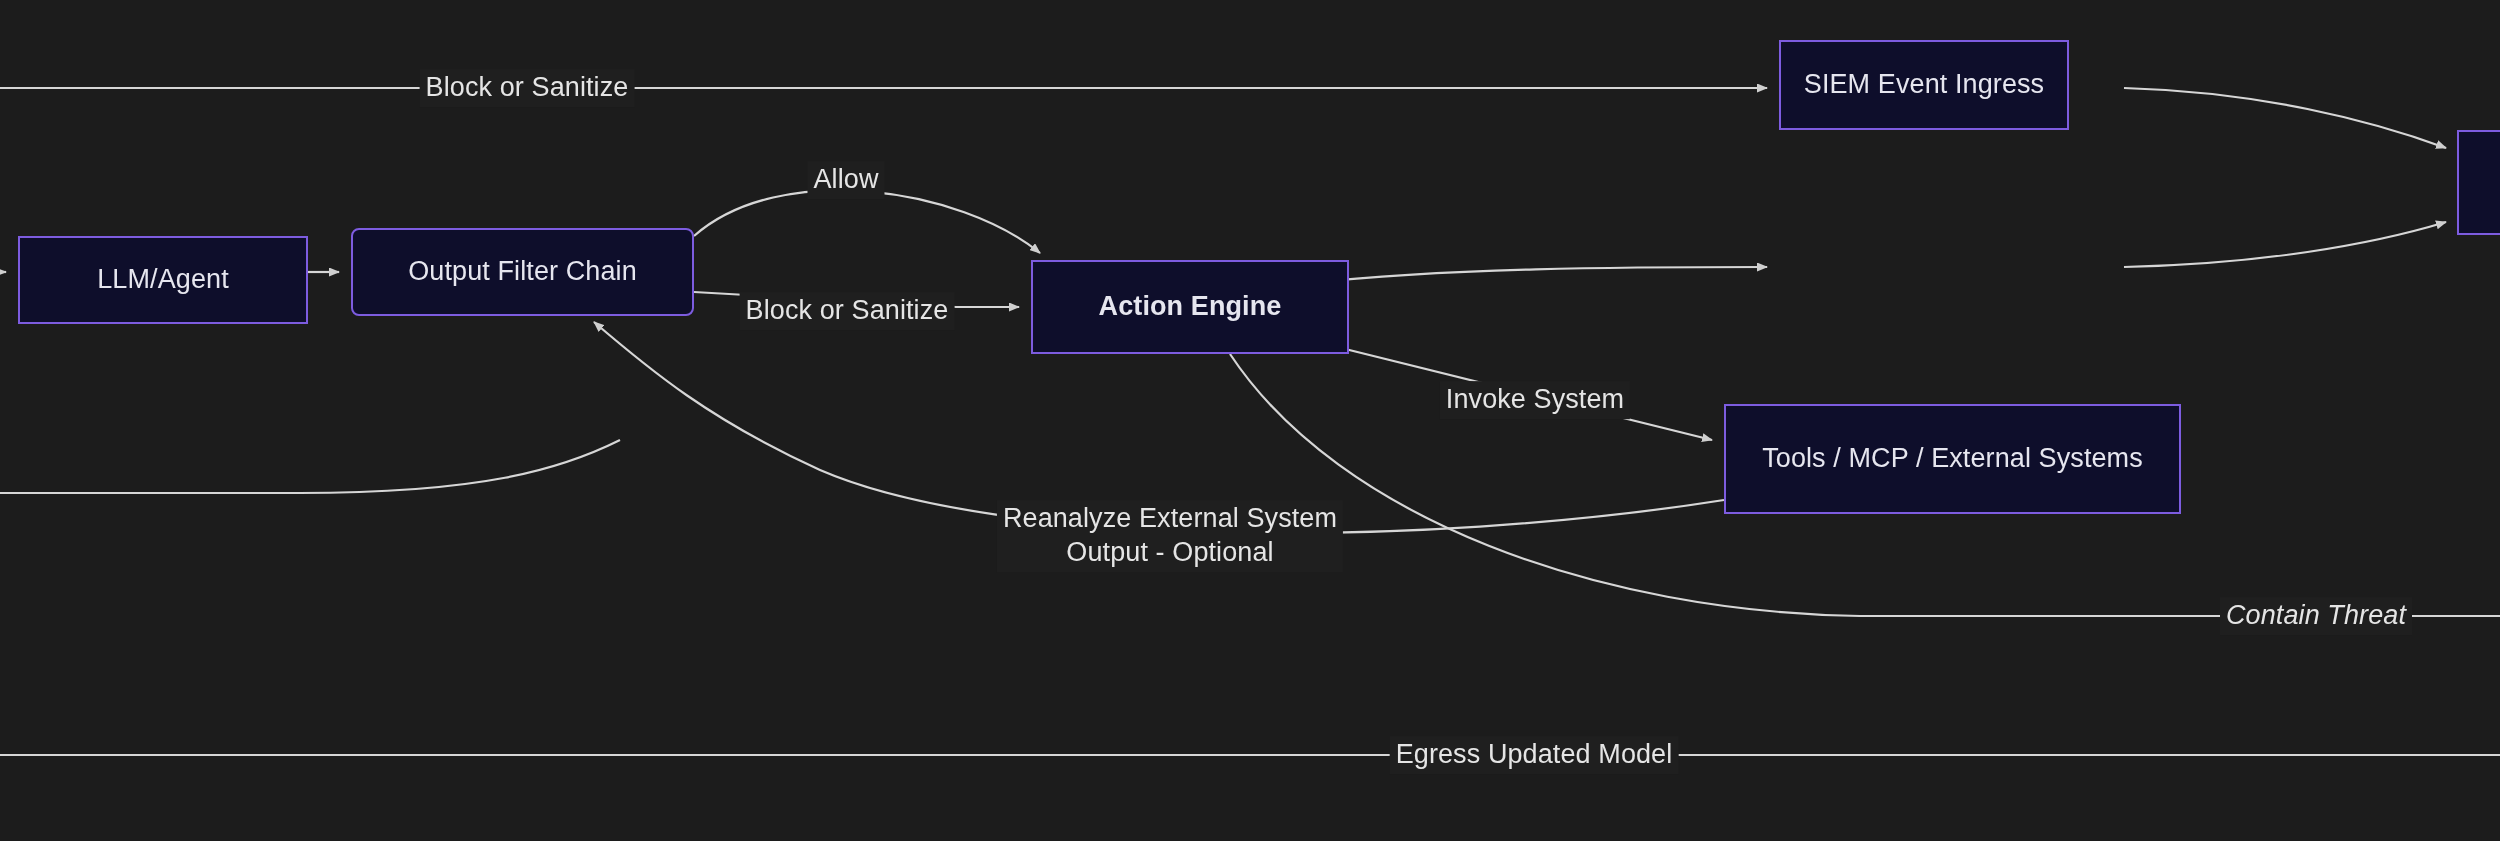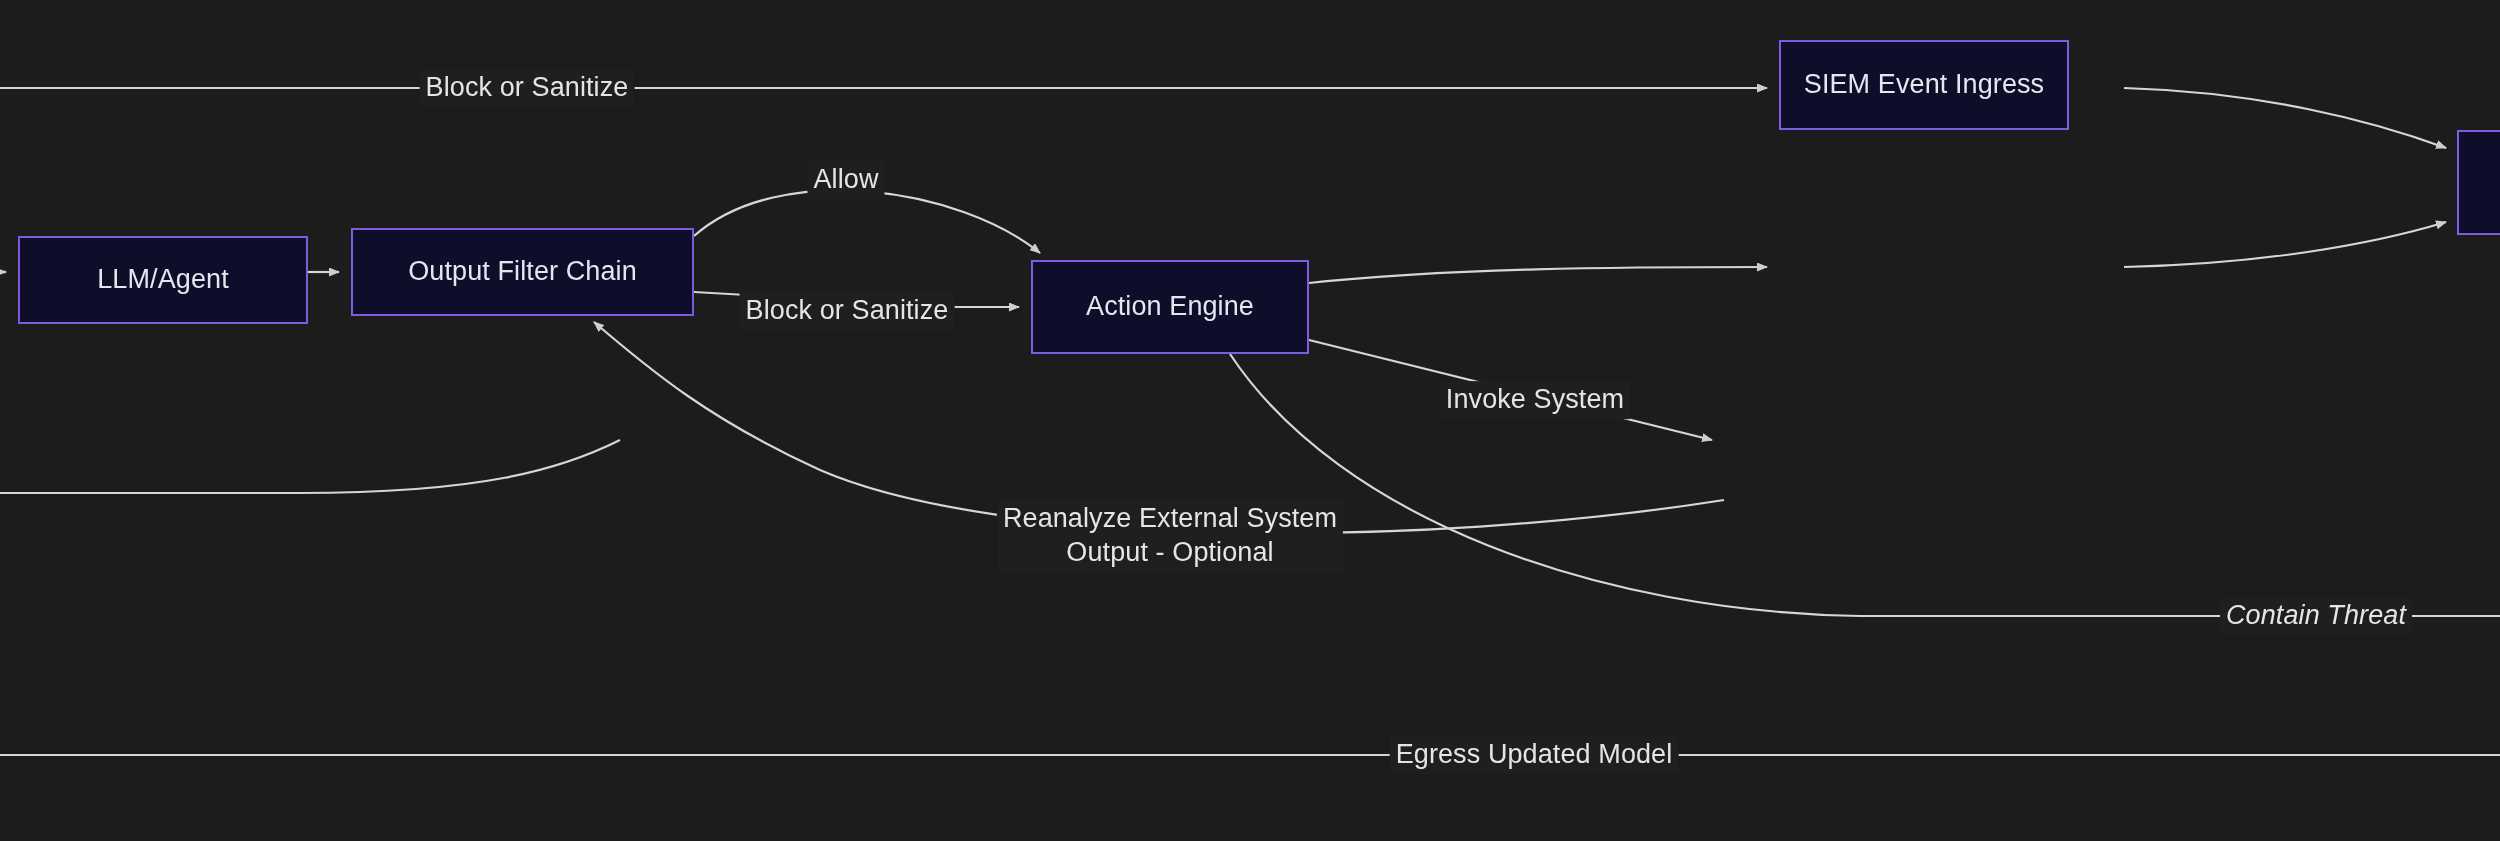--- a/index.html
+++ b/index.html
@@ -93,33 +93,36 @@
       <path d="M -20,755 L 2520,755"></path>
 
       <path d="M -20,493 L 300,493 C 480,493 560,470 620,440"></path>
     </g>
   </svg>
 
   <div class="node" style="left:18px; top:236px; width:290px; height:88px;">
     <span class="node-label">LLM/Agent</span>
   </div>
 
-  <div class="node" style="left:351px; top:228px; width:343px; height:88px;">
+  <div class="node" style="left:351px; top:228px; width:343px; height:88px;border-radius:8px;">
     <span class="node-label">Output Filter Chain</span>
   </div>
 
-  <div class="node" style="left:1031px; top:260px; width:278px; height:94px;">
+  <div class="node" style="left:1031px; top:260px; width:318px; height:94px;font-weight:bold;">
     <span class="node-label">Action Engine</span>
   </div>
 
   <div class="node" style="left:1779px; top:40px; width:290px; height:90px;">
     <span class="node-label">SIEM Event Ingress</span>
   </div>
 
 
+  <div class="node" style="left:1724px; top:404px; width:457px; height:110px;">
+    <span class="node-label">Tools / MCP / External Systems</span>
+  </div>
 
   <div class="node" style="left:2457px; top:130px; width:120px; height:105px;">
     <span class="node-label"></span>
   </div>
 
   <div class="edge-label" style="left:527px; top:88px;">Block or Sanitize</div>
 
   <div class="edge-label" style="left:846px; top:180px;">Allow</div>
 
   <div class="edge-label" style="left:847px; top:311px;">Block or Sanitize</div>

